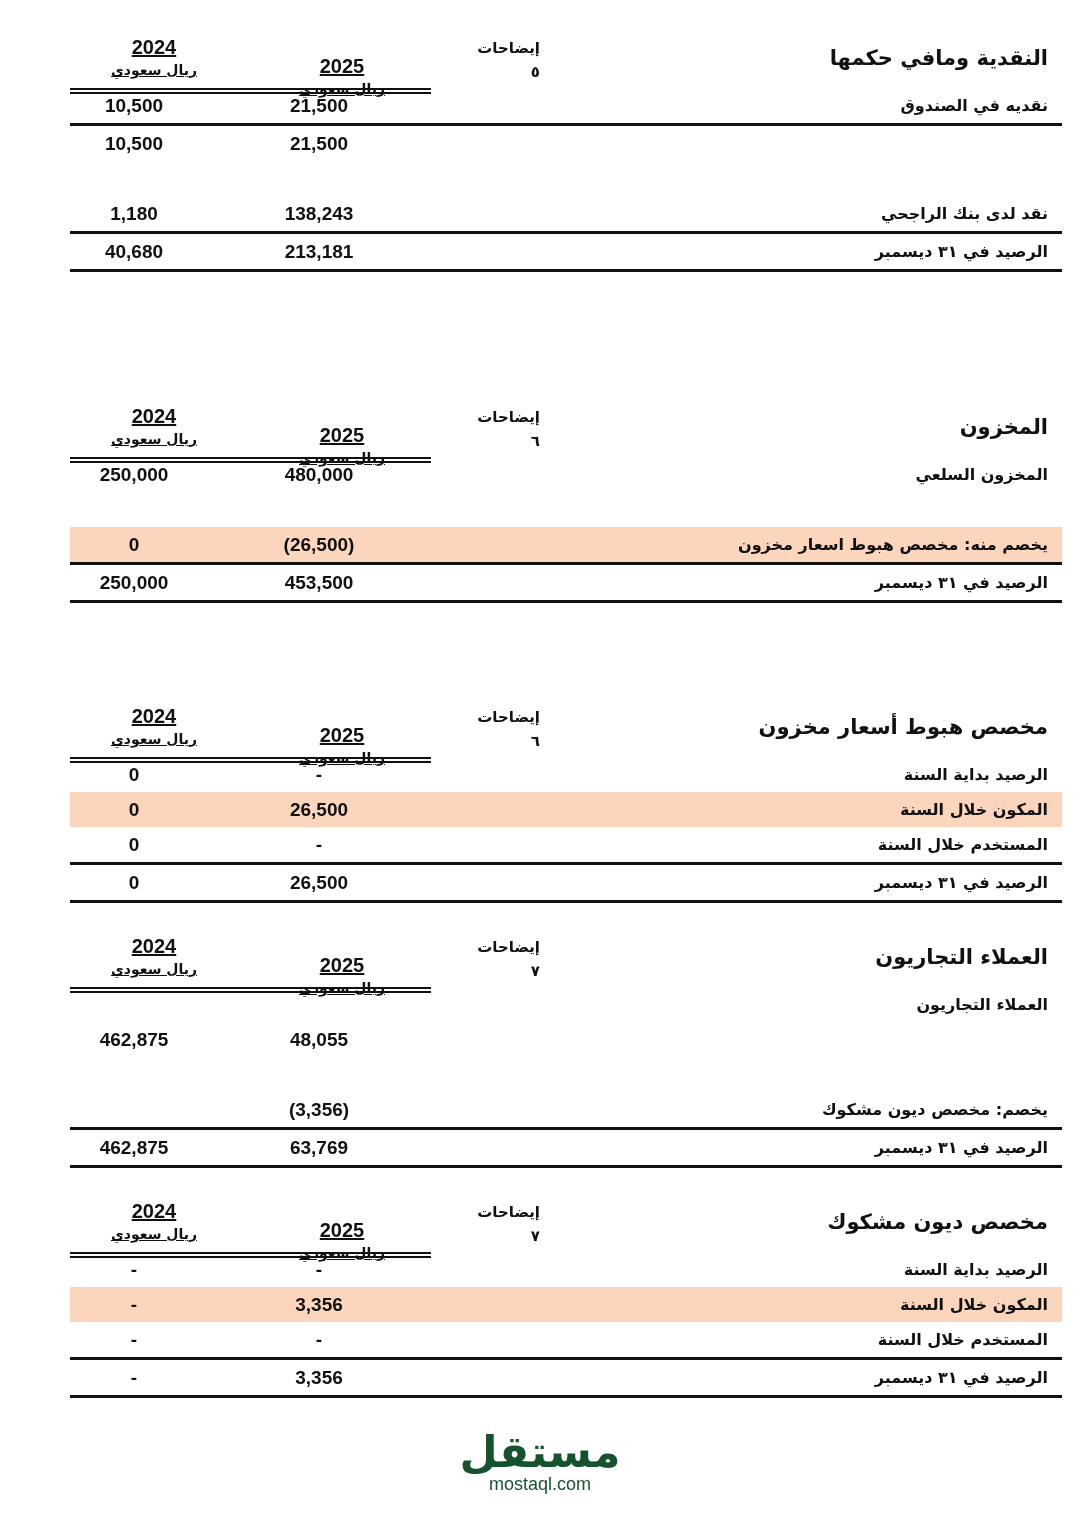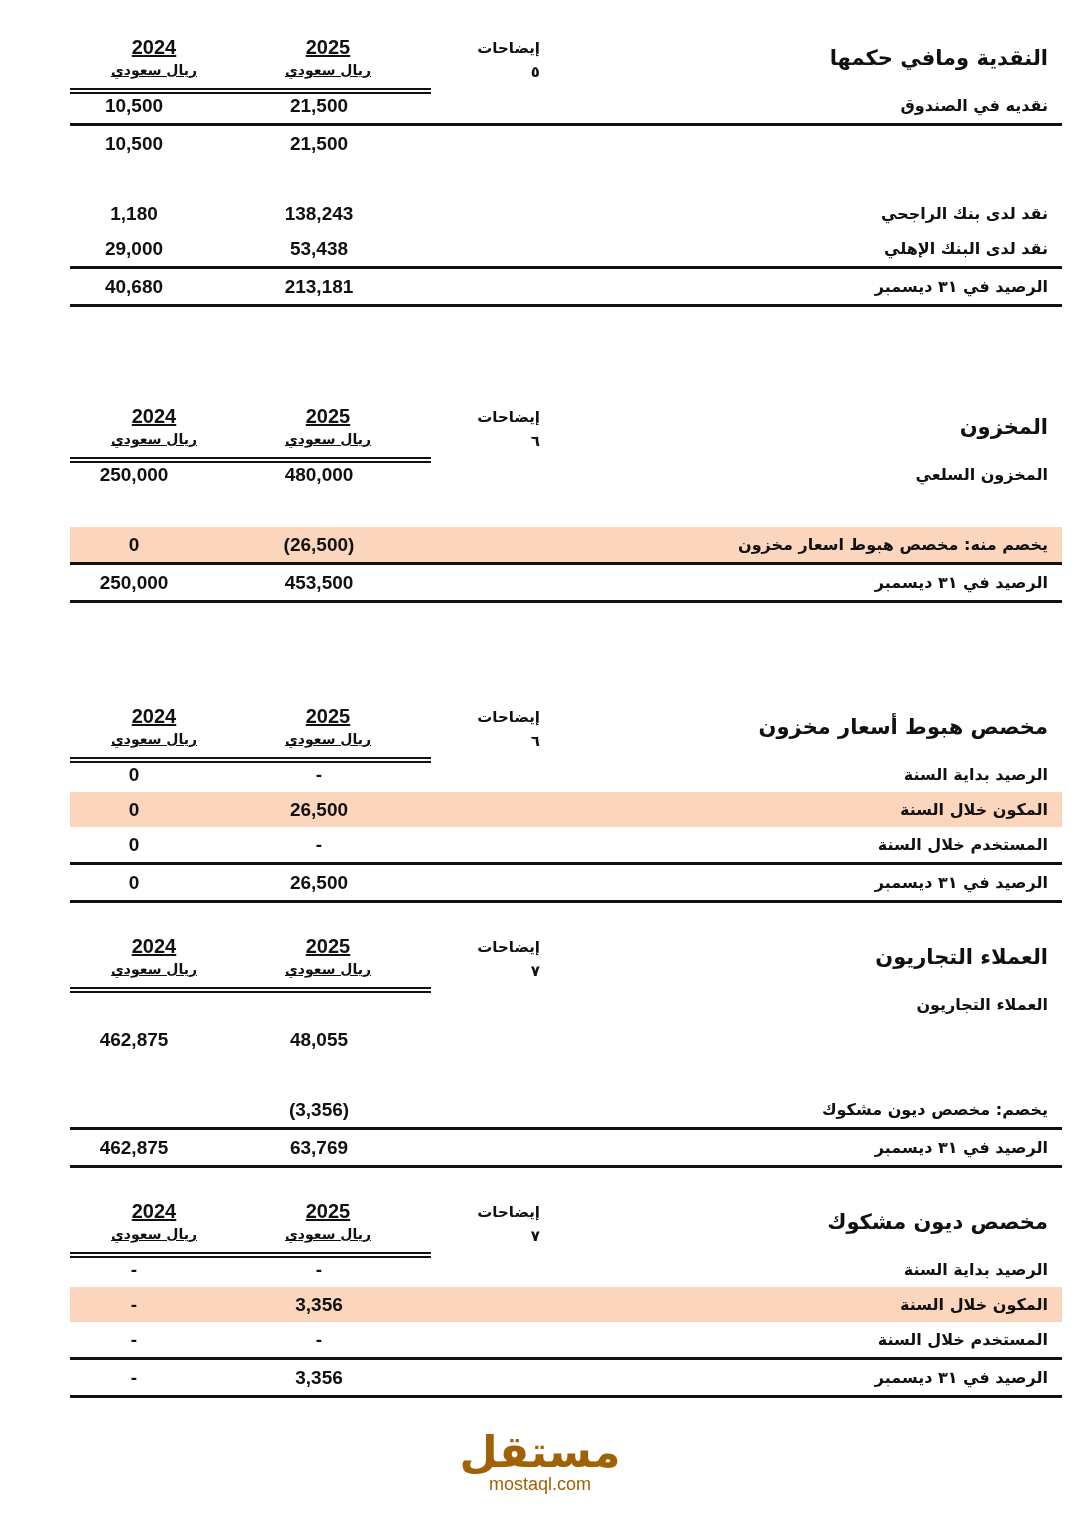--- a/index.html
+++ b/index.html
@@ -2,32 +2,32 @@
 <html><head>
 <meta charset="utf-8">
 <style>
   html, body { margin: 0; padding: 0; background: #ffffff; }
   body { width: 1080px; height: 1528px; position: relative; overflow: hidden;
          font-family: "DejaVu Sans", "Liberation Sans", sans-serif; color: #111; }
   .section { position: absolute; left: 70px; width: 992px; }
   .hdr { position: relative; height: 52px; }
   .yr { position: absolute; top: 0; width: 140px; text-align: center; font-weight: bold; font-size: 20px; text-decoration: underline; font-family: "Liberation Sans", sans-serif; }
   .cur { position: absolute; top: 26px; width: 140px; text-align: center; font-size: 14px; font-weight: bold; text-decoration: underline; }
-  .y2024 { left: 14px; } .y2025 { left: 188px; }
+  .y2024 { left: 14px; } .y2025 { left: 202px; margin-top: 19px; }
   .notes { position: absolute; left: 390px; top: 0; width: 80px; text-align: right; font-size: 15px; font-weight: bold; line-height: 24px; }
   .title { position: absolute; right: 14px; top: 10px; font-size: 21px; font-weight: bold; direction: rtl; }
   .dbl { position: absolute; left: 0; width: 361px; top: 52px; height: 2px; border-top: 2px solid #111; border-bottom: 2px solid #111; }
   .row { position: relative; height: 35px; line-height: 35px; font-weight: bold; font-size: 19px; }
   .row.hl { background: #fbd6bd; }
   .row .v24 { position: absolute; left: 14px; width: 100px; text-align: center; font-family: "Liberation Sans", sans-serif; }
   .row .v25 { position: absolute; left: 194px; width: 110px; text-align: center; font-family: "Liberation Sans", sans-serif; }
   .row .lbl { position: absolute; right: 14px; direction: rtl; font-size: 16px; }
   .line { height: 0; border-top: 3px solid #111; }
   .spacer { height: 35px; }
-  .watermark { position: absolute; left: 440px; top: 1430px; width: 200px; text-align: center; color: #a16207; }
+  .watermark { position: absolute; left: 440px; top: 1430px; width: 200px; text-align: center; color: #14532d; }
   .wm-ar { font-size: 44px; font-weight: bold; direction: rtl; line-height: 44px; }
   .wm-en { font-size: 18px; font-family: Liberation Sans, sans-serif; }
 </style>
 </head>
 <body>
 
 <div id="doc">
     <div class="section" style="top: 36px;">
       <div class="hdr">
         <div class="yr y2024">2024</div>
@@ -51,25 +51,20 @@
         <span class="v24">10,500</span>
         <span class="v25">21,500</span>
         <span class="lbl"></span>
       </div>
       <div class="spacer"></div>
       <div class="row">
         <span class="v24">1,180</span>
         <span class="v25">138,243</span>
         <span class="lbl">نقد لدى بنك الراجحي</span>
       </div>
-      <div class="row">
-        <span class="v24">29,000</span>
-        <span class="v25">53,438</span>
-        <span class="lbl">نقد لدى البنك الإهلي</span>
-      </div>
       <div class="line"></div>
       <div class="row">
         <span class="v24">40,680</span>
         <span class="v25">213,181</span>
         <span class="lbl">الرصيد في ٣١ ديسمبر</span>
       </div>
       <div class="line"></div>
     </div>
     <div class="section" style="top: 405px;">
       <div class="hdr">

